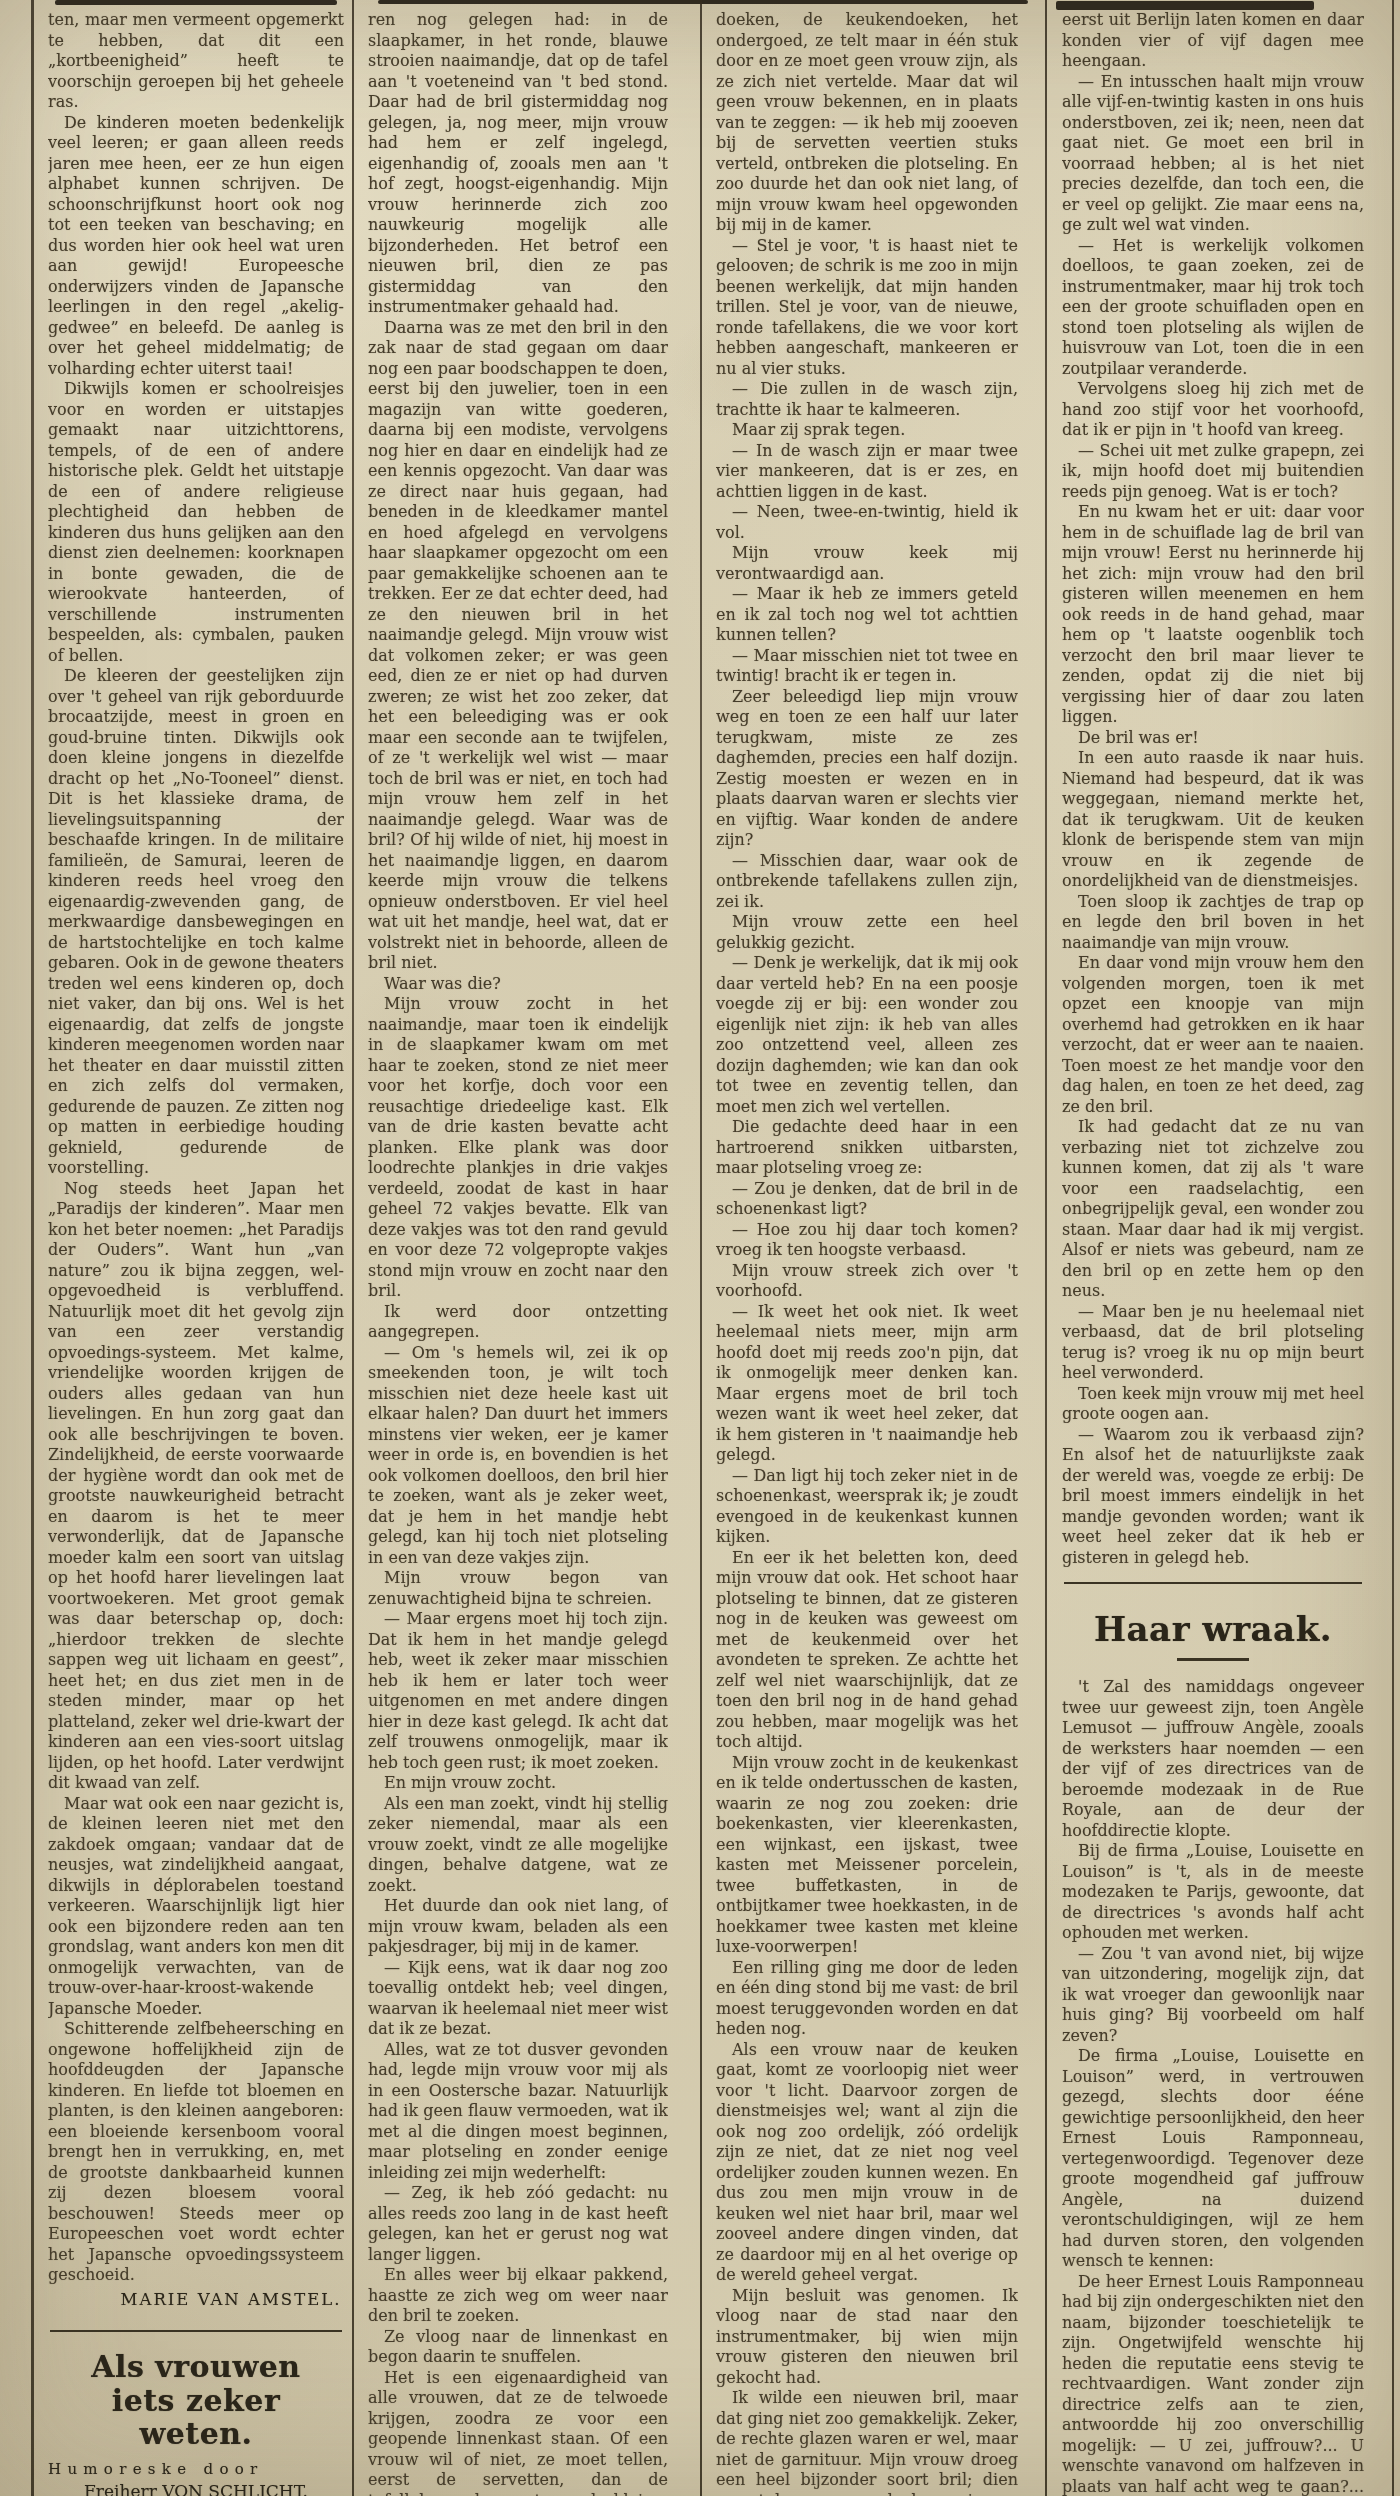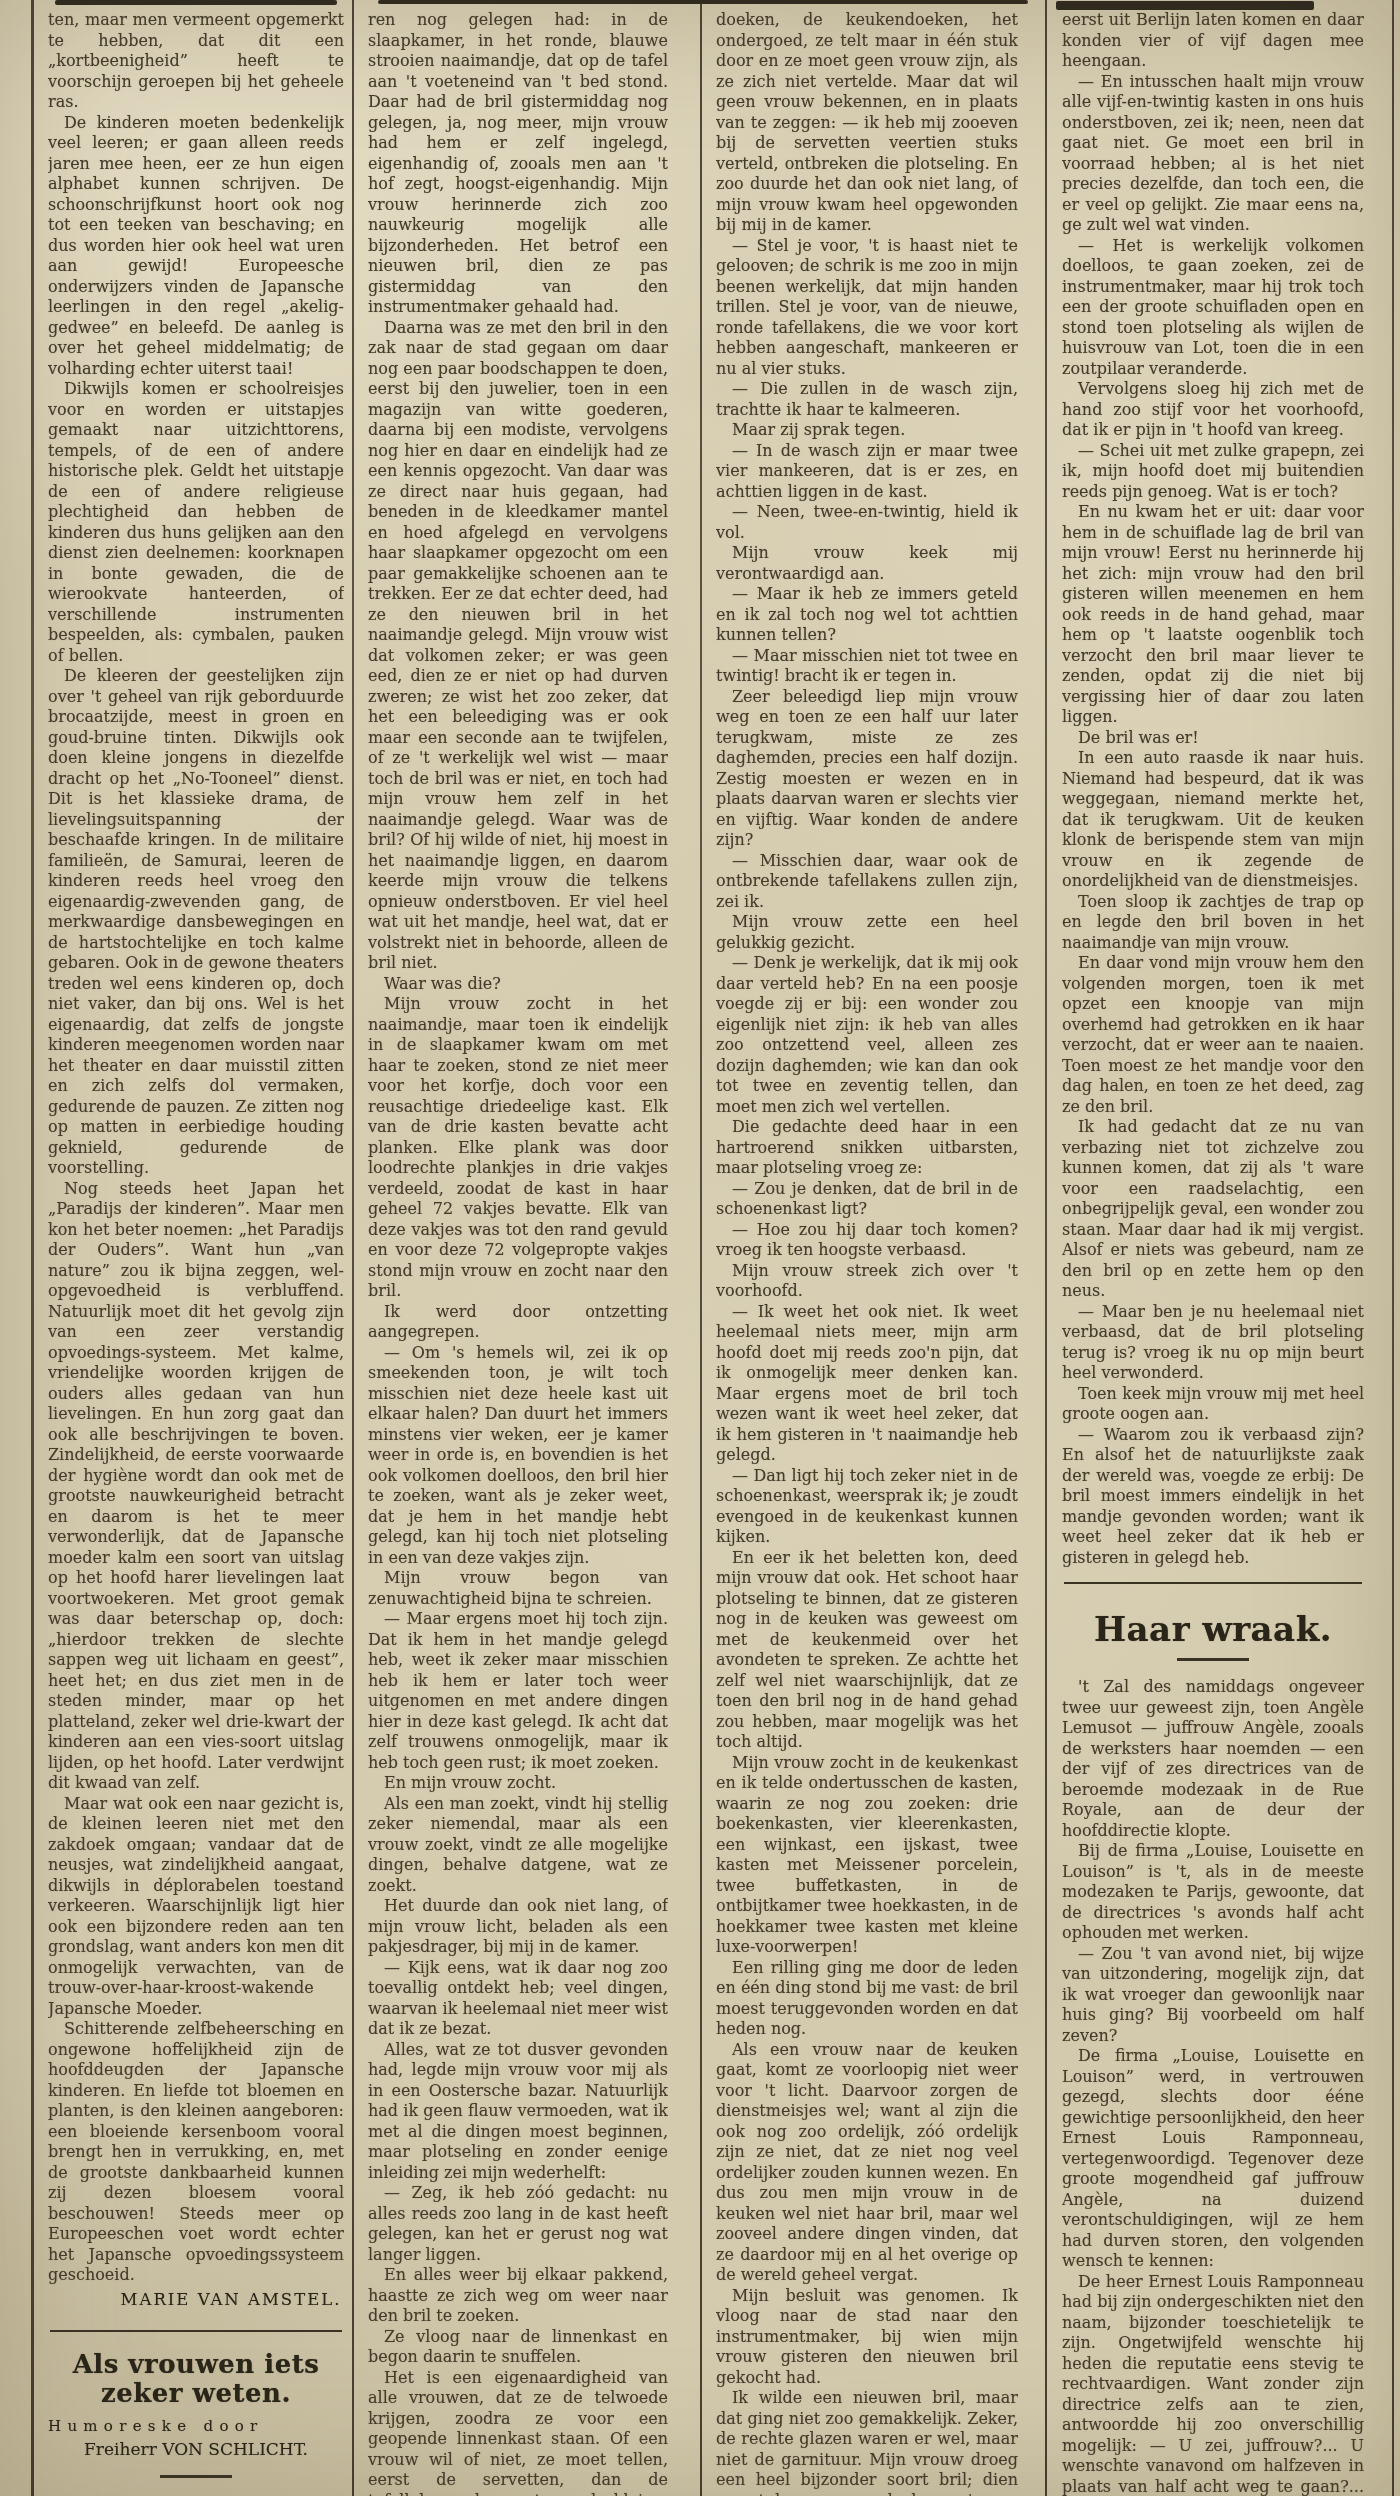--- a/index.html
+++ b/index.html
@@ -43,21 +43,21 @@
   }
   .para{margin:0;}
   .indent{text-indent:16px;}
   .signature{
     text-align:center;padding-left:70px;margin:4px 0 20px;
     letter-spacing:2px;font-size:16.5px;color:var(--ink-heavy);
   }
   .rule{border:none;border-top:2px solid var(--rule);margin:14px 2px 12px;height:0;}
   .short-rule{width:72px;border-top:3px solid var(--rule);margin:10px auto 16px;height:0;}
   .headline{
-    font-size:26px;font-weight:bold;text-align:center;line-height:1.12;
+    font-size:30px;font-weight:bold;text-align:center;line-height:1.12;
     color:var(--ink-heavy);margin:18px 7px 8px;letter-spacing:.5px;
     text-shadow:0 0 1px rgba(42,37,25,.6);
   }
   .headline.big{font-size:34px;margin:26px 0 6px;}
   .subtitle-spaced{text-align:left;font-size:15px;letter-spacing:.42em;margin:4px 0 2px;color:var(--ink-heavy);}
   .subtitle{text-align:center;font-size:17px;margin:2px 0 16px;color:var(--ink-heavy);}
 </style>
 </head>
 <body>
 
@@ -94,21 +94,21 @@
       <p class="para">ren nog gelegen had: in de slaapkamer, in het ronde, blauwe strooien naaimandje, dat op de tafel aan 't voeteneind van 't bed stond. Daar had de bril gistermiddag nog gelegen, ja, nog meer, mijn vrouw had hem er zelf ingelegd, eigenhandig of, zooals men aan 't hof zegt, hoogst-eigenhandig. Mijn vrouw herinnerde zich zoo nauwkeurig mogelijk alle bijzonderheden. Het betrof een nieuwen bril, dien ze pas gistermiddag van den instrumentmaker gehaald had.</p>
       <p class="para indent">Daarna was ze met den bril in den zak naar de stad gegaan om daar nog een paar boodschappen te doen, eerst bij den juwelier, toen in een magazijn van witte goederen, daarna bij een modiste, vervolgens nog hier en daar en eindelijk had ze een kennis opgezocht. Van daar was ze direct naar huis gegaan, had beneden in de kleedkamer mantel en hoed afgelegd en vervolgens haar slaapkamer opgezocht om een paar gemakkelijke schoenen aan te trekken. Eer ze dat echter deed, had ze den nieuwen bril in het naaimandje gelegd. Mijn vrouw wist dat volkomen zeker; er was geen eed, dien ze er niet op had durven zweren; ze wist het zoo zeker, dat het een beleediging was er ook maar een seconde aan te twijfelen, of ze 't werkelijk wel wist — maar toch de bril was er niet, en toch had mijn vrouw hem zelf in het naaimandje gelegd. Waar was de bril? Of hij wilde of niet, hij moest in het naaimandje liggen, en daarom keerde mijn vrouw die telkens opnieuw onderstboven. Er viel heel wat uit het mandje, heel wat, dat er volstrekt niet in behoorde, alleen de bril niet.</p>
       <p class="para indent">Waar was die?</p>
       <p class="para indent">Mijn vrouw zocht in het naaimandje, maar toen ik eindelijk in de slaapkamer kwam om met haar te zoeken, stond ze niet meer voor het korfje, doch voor een reusachtige driedeelige kast. Elk van de drie kasten bevatte acht planken. Elke plank was door loodrechte plankjes in drie vakjes verdeeld, zoodat de kast in haar geheel 72 vakjes bevatte. Elk van deze vakjes was tot den rand gevuld en voor deze 72 volgepropte vakjes stond mijn vrouw en zocht naar den bril.</p>
       <p class="para indent">Ik werd door ontzetting aangegrepen.</p>
       <p class="para indent">— Om 's hemels wil, zei ik op smeekenden toon, je wilt toch misschien niet deze heele kast uit elkaar halen? Dan duurt het immers minstens vier weken, eer je kamer weer in orde is, en bovendien is het ook volkomen doelloos, den bril hier te zoeken, want als je zeker weet, dat je hem in het mandje hebt gelegd, kan hij toch niet plotseling in een van deze vakjes zijn.</p>
       <p class="para indent">Mijn vrouw begon van zenuwachtigheid bijna te schreien.</p>
       <p class="para indent">— Maar ergens moet hij toch zijn. Dat ik hem in het mandje gelegd heb, weet ik zeker maar misschien heb ik hem er later toch weer uitgenomen en met andere dingen hier in deze kast gelegd. Ik acht dat zelf trouwens onmogelijk, maar ik heb toch geen rust; ik moet zoeken.</p>
       <p class="para indent">En mijn vrouw zocht.</p>
       <p class="para indent">Als een man zoekt, vindt hij stellig zeker niemendal, maar als een vrouw zoekt, vindt ze alle mogelijke dingen, behalve datgene, wat ze zoekt.</p>
-      <p class="para indent">Het duurde dan ook niet lang, of mijn vrouw licht, beladen als een pakjesdrager, bij mij in de kamer.</p>
+      <p class="para indent">Het duurde dan ook niet lang, of mijn vrouw kwam, beladen als een pakjesdrager, bij mij in de kamer.</p>
       <p class="para indent">— Kijk eens, wat ik daar nog zoo toevallig ontdekt heb; veel dingen, waarvan ik heelemaal niet meer wist dat ik ze bezat.</p>
       <p class="para indent">Alles, wat ze tot dusver gevonden had, legde mijn vrouw voor mij als in een Oostersche bazar. Natuurlijk had ik geen flauw vermoeden, wat ik met al die dingen moest beginnen, maar plotseling en zonder eenige inleiding zei mijn wederhelft:</p>
       <p class="para indent">— Zeg, ik heb zóó gedacht: nu alles reeds zoo lang in de kast heeft gelegen, kan het er gerust nog wat langer liggen.</p>
       <p class="para indent">En alles weer bij elkaar pakkend, haastte ze zich weg om weer naar den bril te zoeken.</p>
       <p class="para indent">Ze vloog naar de linnenkast en begon daarin te snuffelen.</p>
       <p class="para indent">Het is een eigenaardigheid van alle vrouwen, dat ze de telwoede krijgen, zoodra ze voor een geopende linnenkast staan. Of een vrouw wil of niet, ze moet tellen, eerst de servetten, dan de tafellakens, de groote en de kleine. Vervolgens de hand-</p>
     </div>
   <div class="col" style="left:716px;width:302px;">
       <p class="para">doeken, de keukendoeken, het ondergoed, ze telt maar in één stuk door en ze moet geen vrouw zijn, als ze zich niet vertelde. Maar dat wil geen vrouw bekennen, en in plaats van te zeggen: — ik heb mij zooeven bij de servetten veertien stuks verteld, ontbreken die plotseling. En zoo duurde het dan ook niet lang, of mijn vrouw kwam heel opgewonden bij mij in de kamer.</p>
       <p class="para indent">— Stel je voor, 't is haast niet te gelooven; de schrik is me zoo in mijn beenen werkelijk, dat mijn handen trillen. Stel je voor, van de nieuwe, ronde tafellakens, die we voor kort hebben aangeschaft, mankeeren er nu al vier stuks.</p>

